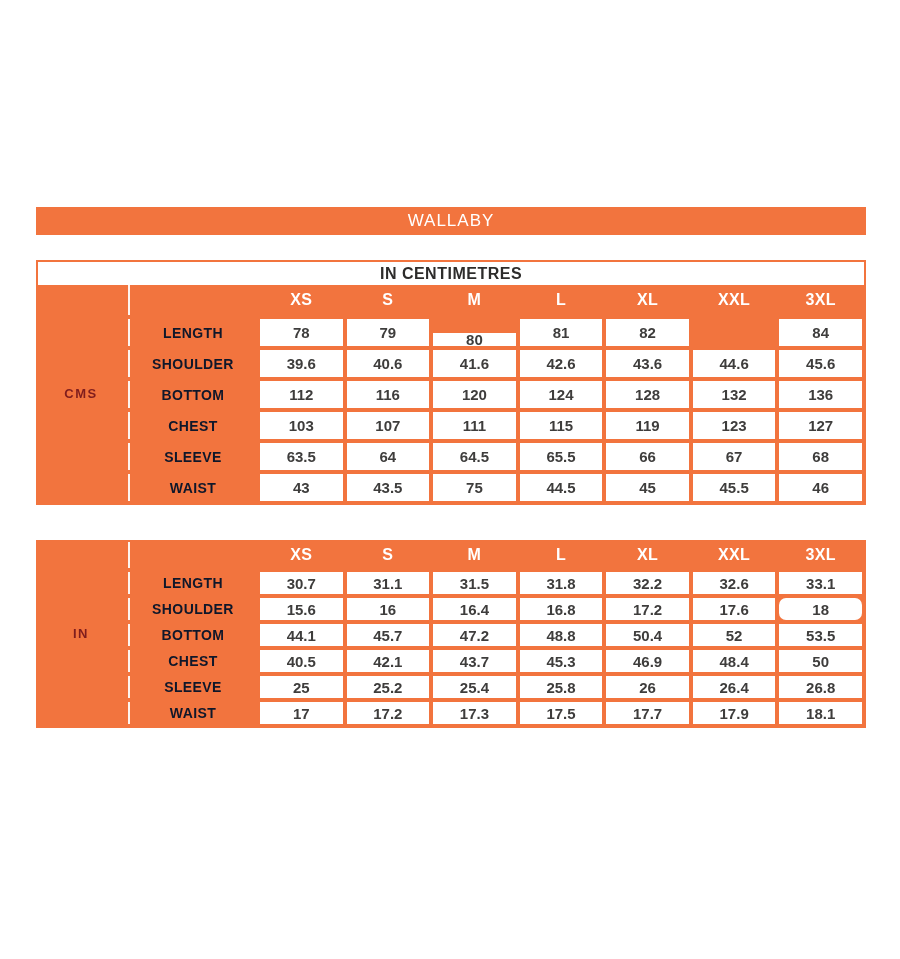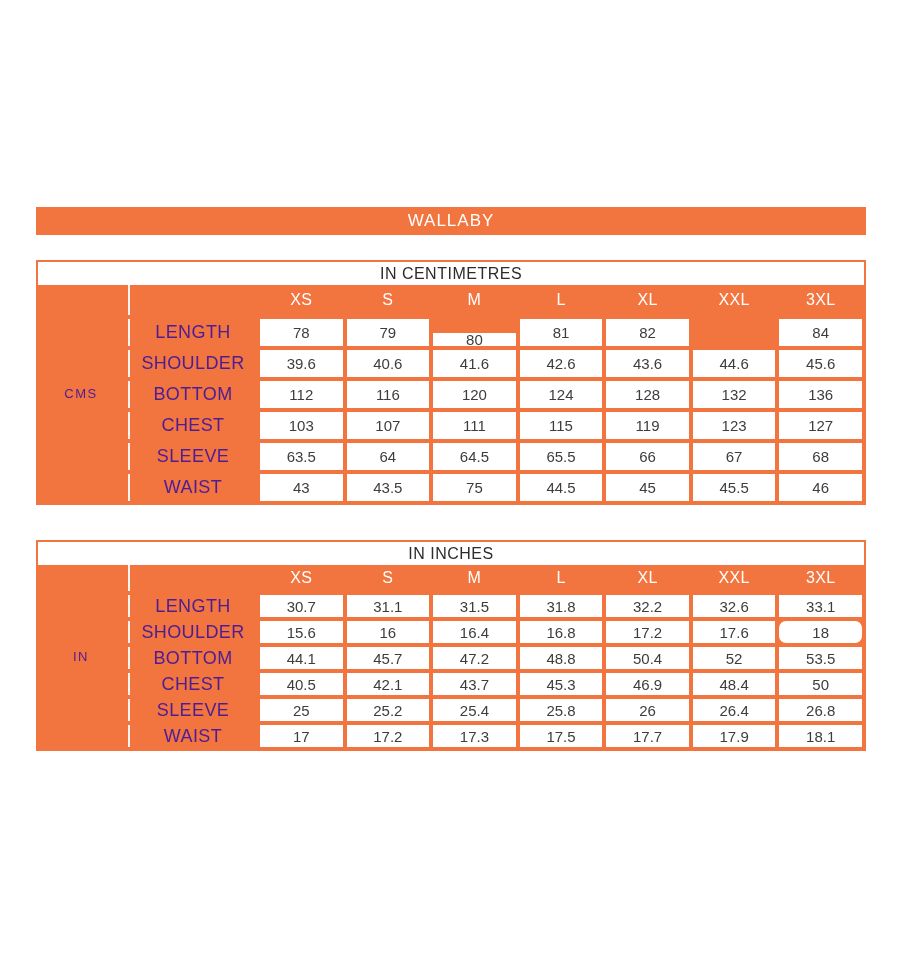--- a/index.html
+++ b/index.html
@@ -22,20 +22,21 @@
     background:var(--orange);
     display:flex; align-items:center; justify-content:center;
   }
   .banner span{
     color:#fff; font-size:17px; letter-spacing:1px;
   }
   #charts{
     position:absolute;
     left:36px; top:260px;
     width:830px;
+    font-weight:bold;
   }
   .size-table{
     width:830px;
     background:var(--orange);
     padding:2px;
   }
   .size-table.compact{ margin-top:35px; }
   .table-title{
     background:#ffffff;
     height:23px;
@@ -51,33 +52,33 @@
     grid-template-columns:86px 128px repeat(7,1fr);
     grid-template-rows:30px repeat(6,27px);
     gap:4px;
     padding:0 2px 2px 0;
   }
   .size-table.compact .table-grid{
     grid-template-rows:26px repeat(6,22px);
   }
   .unit-cell{
     display:flex; align-items:center; justify-content:center;
-    color:#4c1d95; font-size:13px; letter-spacing:1.5px;
+    color:#7f1d1d; font-size:13px; letter-spacing:1.5px;
   }
   .label-spacer{
     border-left:2px solid rgba(255,255,255,0.92);
   }
   .size-head{
     display:flex; align-items:center; justify-content:center;
     color:#fff; font-size:16px; letter-spacing:0.3px;
   }
   .row-label{
     border-left:2px solid rgba(255,255,255,0.92);
     display:flex; align-items:center; justify-content:center;
-    color:#4c1d95; font-size:18px; letter-spacing:0.4px;
+    color:#0f172a; font-size:14px; letter-spacing:0.4px;
   }
   .data-cell{
     background:#ffffff;
     display:flex; align-items:center; justify-content:center;
     color:var(--cell-text);
     font-size:15px;
   }
 </style>
 </head>
 <body>
@@ -145,23 +146,20 @@
         <div class="data-cell" style="grid-area: 7 / 3;">43</div>
         <div class="data-cell" style="grid-area: 7 / 4;">43.5</div>
         <div class="data-cell" style="grid-area: 7 / 5;">75</div>
         <div class="data-cell" style="grid-area: 7 / 6;">44.5</div>
         <div class="data-cell" style="grid-area: 7 / 7;">45</div>
         <div class="data-cell" style="grid-area: 7 / 8;">45.5</div>
         <div class="data-cell" style="grid-area: 7 / 9;">46</div>
       </div>
     </section>
     <section class="size-table compact">
-      <div class="table-title">
-        <span>IN INCHES</span>
-      </div>
       <div class="table-grid">
         <div class="unit-cell" style="grid-area: 1 / 1 / span 7;">IN</div>
         <div class="label-spacer" style="grid-area: 1 / 2;"></div>
         <div class="size-head" style="grid-area: 1 / 3;">XS</div>
         <div class="size-head" style="grid-area: 1 / 4;">S</div>
         <div class="size-head" style="grid-area: 1 / 5;">M</div>
         <div class="size-head" style="grid-area: 1 / 6;">L</div>
         <div class="size-head" style="grid-area: 1 / 7;">XL</div>
         <div class="size-head" style="grid-area: 1 / 8;">XXL</div>
         <div class="size-head" style="grid-area: 1 / 9;">3XL</div>

